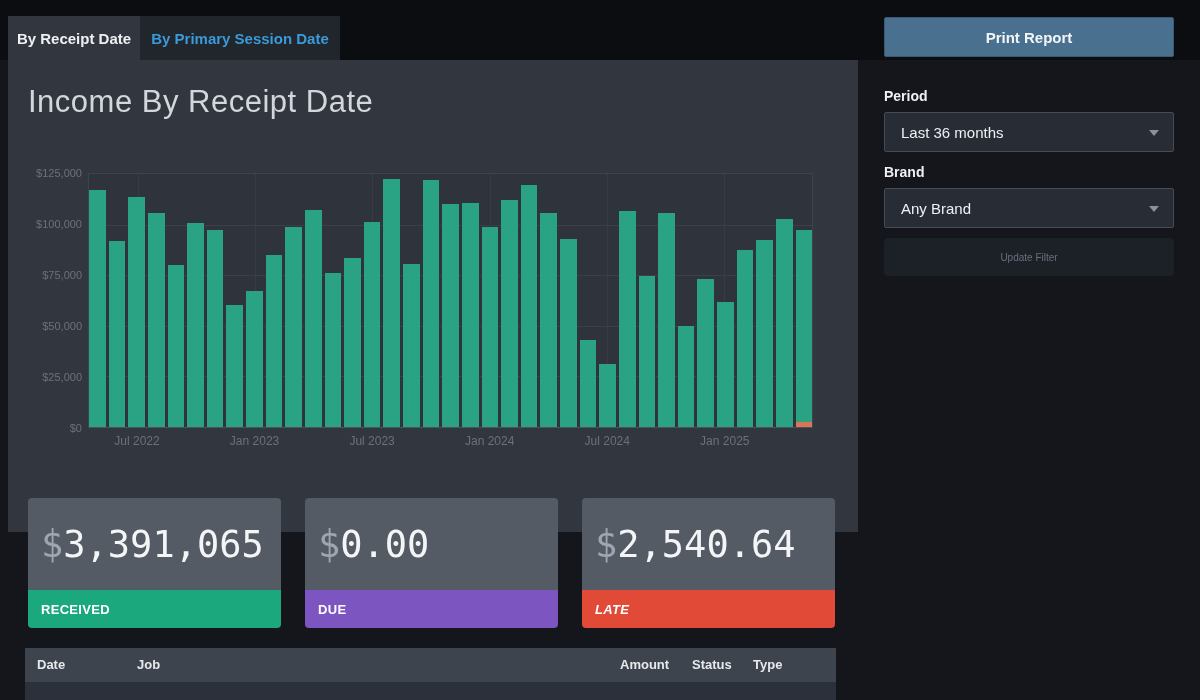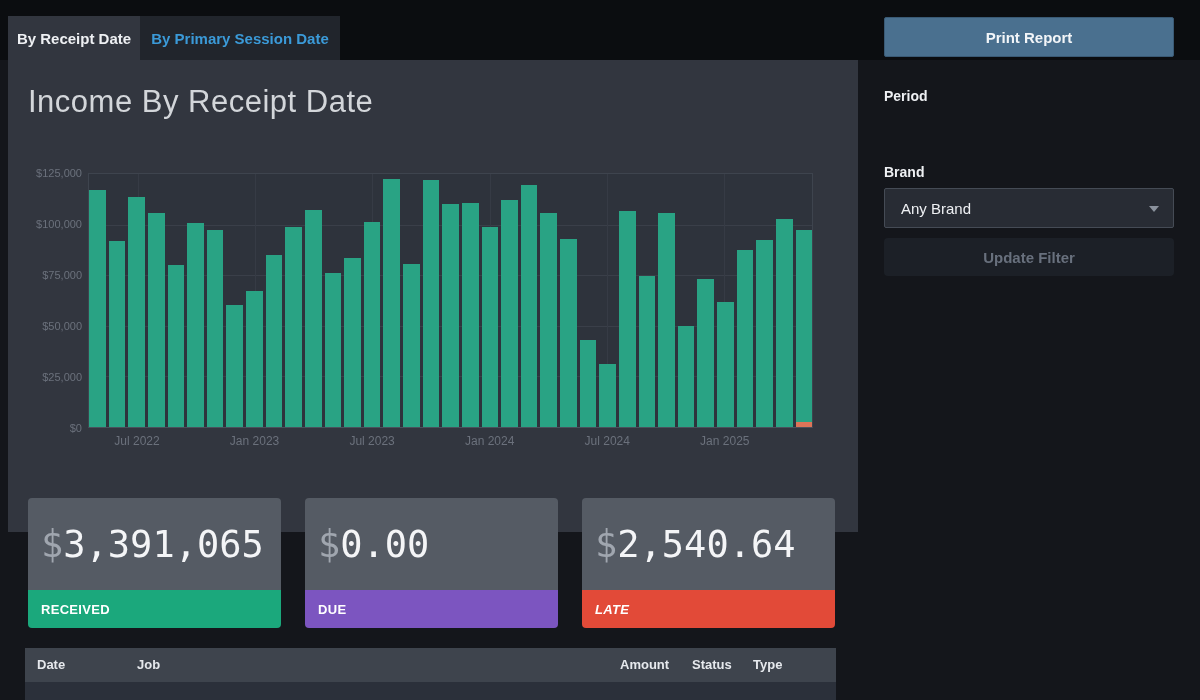--- a/index.html
+++ b/index.html
@@ -60,21 +60,21 @@
   .lbl-period { top:88px; }
   .lbl-brand  { top:164px; }
   .dropdown { position:absolute; left:0; width:290px; height:40px; background:#282c34; border:1px solid #454b55;
               border-radius:2px; display:flex; align-items:center; padding-left:16px; color:#eef0f3;
               font-size:15px; cursor:pointer; }
   .dd-period { top:112px; }
   .dd-brand  { top:188px; }
   .caret { position:absolute; right:14px; top:17px; width:0; height:0;
            border-left:5px solid transparent; border-right:5px solid transparent; border-top:6px solid #8a919c; }
   .btn-update { position:absolute; left:0; top:238px; width:290px; height:38px; background:#1c2027;
-                border:none; border-radius:4px; color:#68707d; font-size:15px; font-weight:700;
+                border:none; border-radius:4px; color:#68707d; font-size:10px; font-weight:400;
                 display:flex; align-items:center; justify-content:center; cursor:pointer; }
 </style>
 </head>
 <body>
 
 <div class="top-strip">
   <div class="tab tab-active">
     <span>By Receipt Date</span>
   </div>
   <div class="tab tab-inactive">
@@ -259,20 +259,24 @@
     <span class="col-status">Status</span>
     <span class="col-type">Type</span>
   </div>
   <div class="table-body-strip"></div>
 </div>
 
 <div class="sidebar">
   <div class="btn-print">Print Report</div>
 
   <div class="field-label lbl-period">Period</div>
+  <div class="dropdown dd-period">
+    <span>Last 36 months</span>
+    <span class="caret"></span>
+  </div>
 
   <div class="field-label lbl-brand">Brand</div>
   <div class="dropdown dd-brand">
     <span>Any Brand</span>
     <span class="caret"></span>
   </div>
 
   <div class="btn-update">Update Filter</div>
 </div>
 

